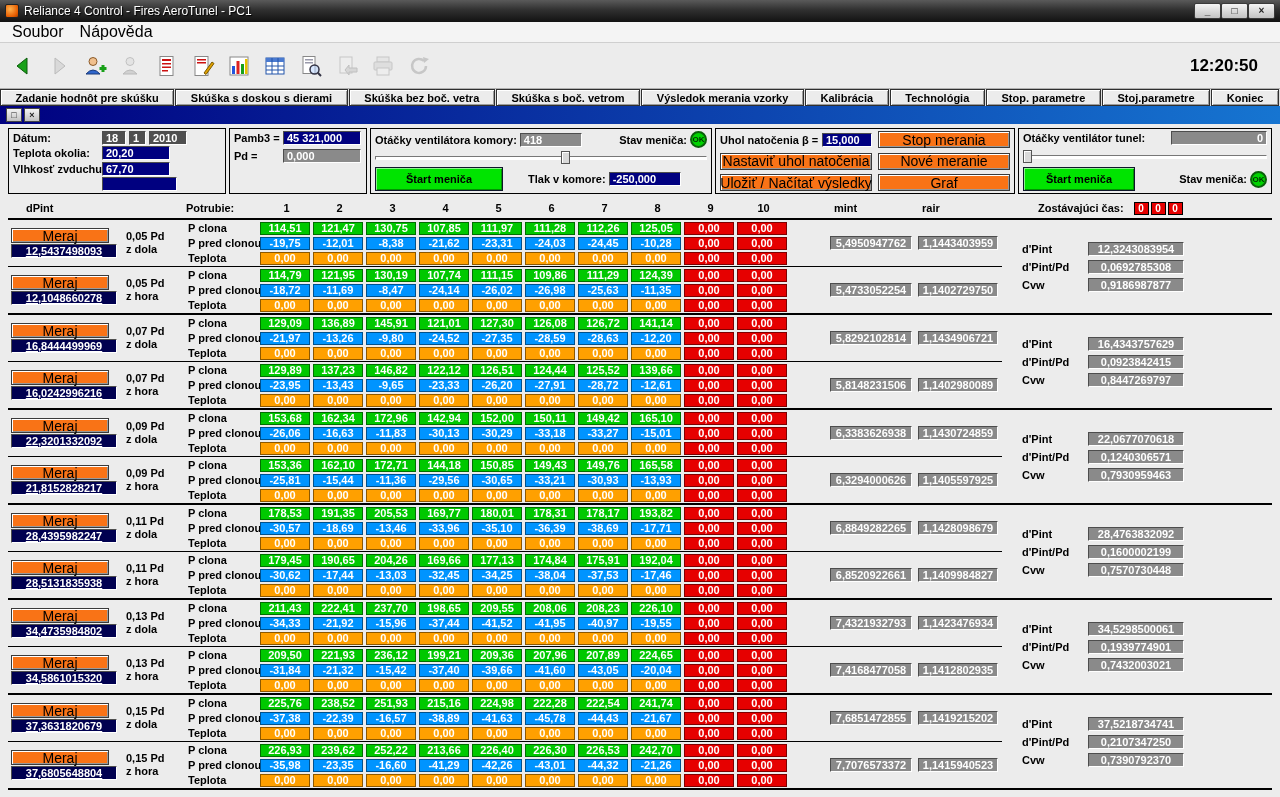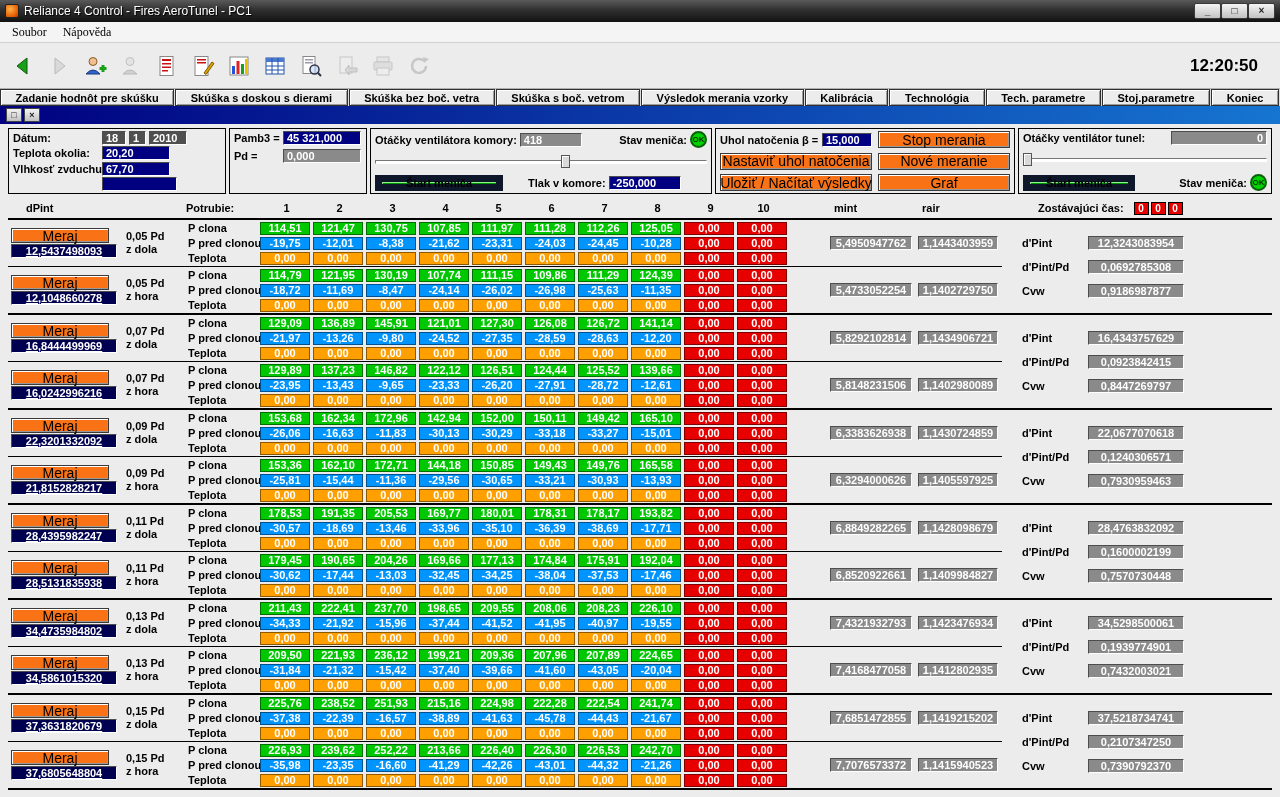--- a/index.html
+++ b/index.html
@@ -5,42 +5,42 @@
   * { margin:0; padding:0; box-sizing:border-box; }
   html,body { width:1280px; height:797px; }
   body { font-family:"Liberation Sans",sans-serif; background:#ececec; overflow:hidden; font-size:11px; }
 
   
   .titlebar { height:22px; background:linear-gradient(180deg,#5a5a5a 0%,#303030 45%,#121212 100%); display:flex; align-items:center; padding:0 5px; gap:5px; }
   .app-icon { width:14px; height:14px; border-radius:2px; background:radial-gradient(circle at 35% 35%,#ffb24d,#e65c00 70%,#993d00); border:1px solid #222; }
   .title-text { color:#fff; font-size:12px; flex:1; text-shadow:1px 1px 1px #000; }
   .winbtn { width:27px; height:16px; background:linear-gradient(180deg,#f4f4f4,#c2c2c2); border:1px solid #3a3a3a; border-radius:2px; display:flex; align-items:center; justify-content:center; font-size:10px; font-weight:bold; color:#222; line-height:1; }
   .menubar { height:21px; background:#f4f4f4; border-bottom:1px solid #cfcfcf; display:flex; align-items:center; padding-left:4px; }
-  .menu-item { padding:3px 8px; font-size:12px;font-family:Liberation Serif, serif; }
+  .menu-item { padding:3px 8px; font-size:16px; }
   .toolbar { height:46px; background:#ececec; border-bottom:1px solid #b0b0b0; display:flex; align-items:center; padding:0 8px; gap:5px; }
   .ticon { width:30px; height:30px; display:flex; align-items:center; justify-content:center; border-radius:3px; }
   .ticon svg { width:24px; height:24px; }
   .ticon.disabled { filter:grayscale(1) opacity(.45); }
   .clock { margin-left:auto; font-size:17px; font-weight:bold; padding-right:14px; }
 
   .tabsrow { display:flex; height:17px; background:#dcdcdc; }
   .tab { flex:1 1 auto; display:flex; align-items:center; justify-content:center; font-weight:bold; font-size:11px; white-space:nowrap; padding:0 5px; background:#ececec; border:1px solid #2f2f2f; box-shadow:inset 1px 1px 0 #fff, inset -1px -1px 0 #9c9c9c; margin-right:1px; }
 
   .paneltitle { height:18px; background:linear-gradient(90deg,#000080,#1675d1); display:flex; align-items:center; color:#fff; font-weight:bold; font-size:11px; padding:0 4px; }
   .paneltitle .ptext { flex:1; }
   .pwbtn { width:16px; height:14px; background:linear-gradient(180deg,#f4f4f4,#c2c2c2); border:1px solid #444; display:flex; align-items:center; justify-content:center; font-size:9px; font-weight:bold; margin-left:2px; color:#222; }
 
   
   .lbl { font-weight:bold; font-size:11px; white-space:nowrap; }
   .disp { display:inline-flex; align-items:center; font-weight:bold; font-size:11px; color:#fff; padding:0 3px; height:14px; border:1px solid; border-color:#4d4d4d #ffffff #ffffff #4d4d4d; background:#8a8a8a; white-space:nowrap; overflow:hidden; }
   .disp.navy { background:var(--navy,#000080); }
   .disp.dark { background:#000050;text-decoration:underline; }
   .disp.dk { background:#4f4f4f; }
   .btn { background:#f97316; border:1px solid #3a3a3a; box-shadow:inset 1px 1px 0 #fff, inset -1px -1px 0 #999; font-weight:normal; font-size:14px; font-family:inherit; display:flex; align-items:center; justify-content:center; height:17px; cursor:default; white-space:nowrap; color:#000; }
-  .greenbtn { background:var(--btn-green,#00e400); border:7px solid #0f172a; box-shadow:inset 1px 1px 0 rgba(255,255,255,.55), inset -1px -1px 0 rgba(0,0,0,.35); font-weight:bold; font-size:11px; height:16px; display:flex; align-items:center; justify-content:center;text-align:right; }
+  .greenbtn { background:var(--btn-green,#00e400); border:1px solid #0f172a; box-shadow:inset 1px 1px 0 rgba(255,255,255,.55), inset -1px -1px 0 rgba(0,0,0,.35); font-weight:bold; font-size:11px; height:24px; display:flex; align-items:center; justify-content:center;text-align:right; }
   .ok { width:17px; height:17px; border-radius:50%; background:var(--ok-green,#00d200); border:2px solid #0a600a; color:#003000; font-size:8px; font-weight:bold; display:flex; align-items:center; justify-content:center; flex:0 0 auto; }
   .slider { position:relative; height:13px; flex:1; }
   .slider .track { position:absolute; left:0; right:0; top:5px; height:4px; background:#fff; border:1px solid; border-color:#777 #fff #fff #777; }
   .slider .thumb { position:absolute; top:0; width:9px; height:13px; background:#d9d9d9; border:1px solid #555; box-shadow:inset 1px 1px 0 #fff; }
 
   
   .content { padding:4px 8px 0; }
   .toprow { display:flex; gap:3px; height:66px; margin-bottom:4px; }
   .groupbox { border:1px solid #000; padding:2px 4px; display:flex; flex-direction:column; justify-content:space-between; }
   .p1 { width:218px; } .p2 { width:138px; } .p3 { width:342px; } .p4 { width:300px; } .p5 { flex:1; }
@@ -75,21 +75,21 @@
   .cells { display:flex; }
   .cell { width:50px; height:13px; margin-right:3px; display:flex; align-items:center; justify-content:center; color:#fff; font-weight:bold; font-size:11px; border:1px solid rgba(0,0,0,.45); }
   .c-green { background:var(--cell-green,#00c800); }
   .c-blue { background:var(--cell-blue,#0094ff); }
   .c-orange { background:var(--cell-orange,#ffa000); }
   .c-red { background:var(--cell-red,#e60000); }
   .mint-col { width:88px; margin-left:40px; }
   .rair-col { width:84px; }
   .dispval { width:82px; height:14px; justify-content:center; }
   .rairval { width:80px; }
-  .results { flex:1; display:flex; flex-direction:column; justify-content:center; gap:10px; padding-left:20px; }
+  .results { flex:1; display:flex; flex-direction:column; justify-content:center; gap:4px; padding-left:20px; }
   .resrow { display:flex; align-items:center; gap:8px; }
   .reslabel { width:58px; font-weight:bold; white-space:nowrap; }
   .resval { width:96px; height:14px; justify-content:center; }
 </style>
 </head>
 <body>
 
 <div class="titlebar">
   <div class="app-icon"></div>
   <div class="title-text">Reliance 4 Control - Fires AeroTunel - PC1</div>
@@ -200,21 +200,21 @@
 </div>
 
 <div class="tabsrow">
     <div class="tab">Zadanie hodnôt pre skúšku</div>
     <div class="tab">Skúška s doskou s dierami</div>
     <div class="tab">Skúška bez boč. vetra</div>
     <div class="tab">Skúška s boč. vetrom</div>
     <div class="tab">Výsledok merania vzorky</div>
     <div class="tab">Kalibrácia</div>
     <div class="tab">Technológia</div>
-    <div class="tab">Tech. parametre</div>
+    <div class="tab">Stop. parametre</div>
     <div class="tab">Stoj.parametre</div>
     <div class="tab">Koniec</div>
   </div>
 
 <div class="paneltitle">
   <span style="display:flex">
       <div class="pwbtn">□</div>
       <div class="pwbtn">×</div>
     </span>
 </div>

